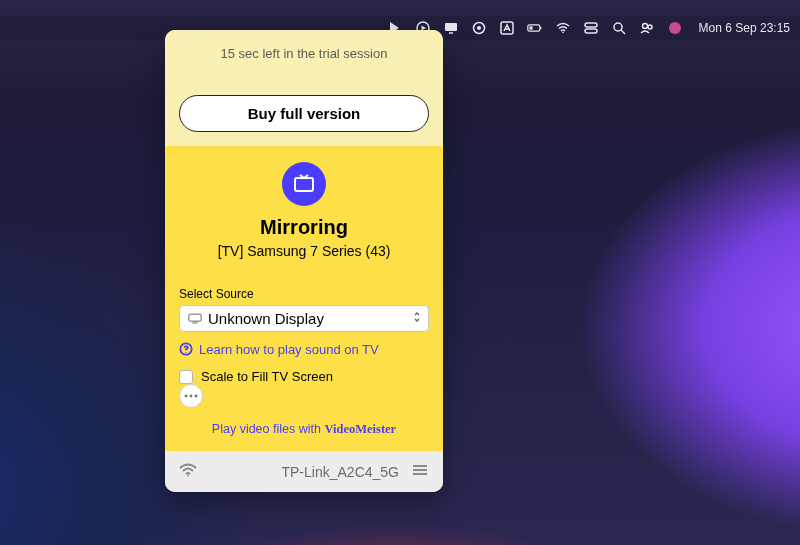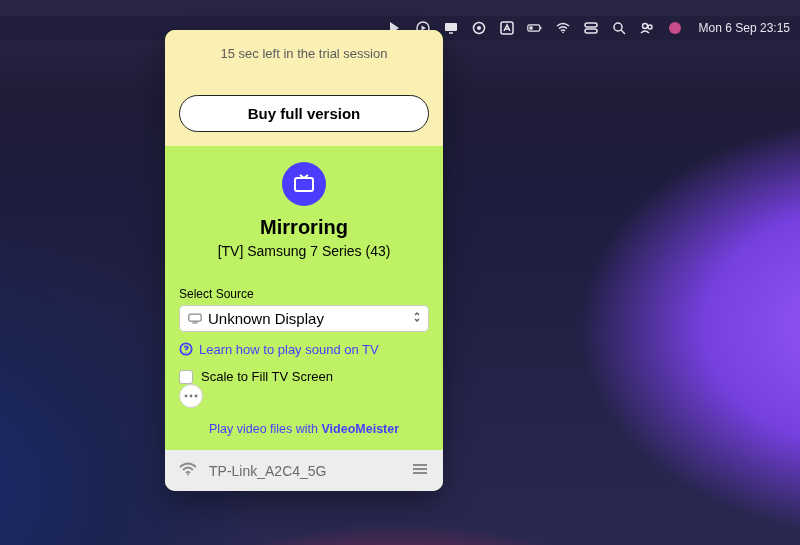--- a/index.html
+++ b/index.html
@@ -37,21 +37,21 @@
     }
     .menubar svg { width: 16px; height: 16px; stroke: #e6e6ee; fill: none; stroke-width: 1.5; }
     .menubar .filled svg { fill: #e6e6ee; stroke: none; }
     .menubar .datetime { margin-left: 4px; }
     
     .panel {
       position: absolute;
       top: 30px;
       left: 165px;
       width: 278px;
-      background: #bef264;
+      background: #fde047;
       border-radius: 10px;
       box-shadow: 0 12px 30px rgba(0,0,0,0.35);
       overflow: hidden;
     }
     .panel::before {
       content: "";
       position: absolute;
       top: -8px; left: 140px;
       width: 0; height: 0;
       border-left: 8px solid transparent;
@@ -140,28 +140,28 @@
     .more-btn {
       width: 24px; height: 24px; border-radius: 50%;
       border: 1.5px solid #cfcfcf; background: #fff;
       display: flex; align-items: center; justify-content: center;
       cursor: pointer;
     }
     .more-btn svg { width: 14px; height: 4px; fill: #777; }
     .promo {
       margin-top: 14px; font-size: 12.5px; color: #4b3dff; cursor: pointer;
     }
-    .promo .brand { font-weight: 700; }
+    .promo .brand { font-weight: 700; font-family: Liberation Serif, serif; }
     .footer {
       display: flex; align-items: center;
       background: #ededed;
       padding: 12px 14px; gap: 12px;
       font-size: 14px; color: #6b6b6b;
     }
-    .footer .net { flex: 1; }
+    .footer .net { flex: 1; text-align: right; }
     .footer svg { width: 18px; height: 14px; stroke: #8a8a8a; fill: none; stroke-width: 1.8; }
     .burger svg { width: 18px; height: 14px; stroke: #8a8a8a; }
   </style>
 </head>
 <body>
 
 <div class="menubar">
   <span class="mb-icon">
       <svg viewBox="0 0 16 16">
         <path d="M3 2 L3 14 L12 8 Z" fill="#e6e6ee" stroke="none"></path>

